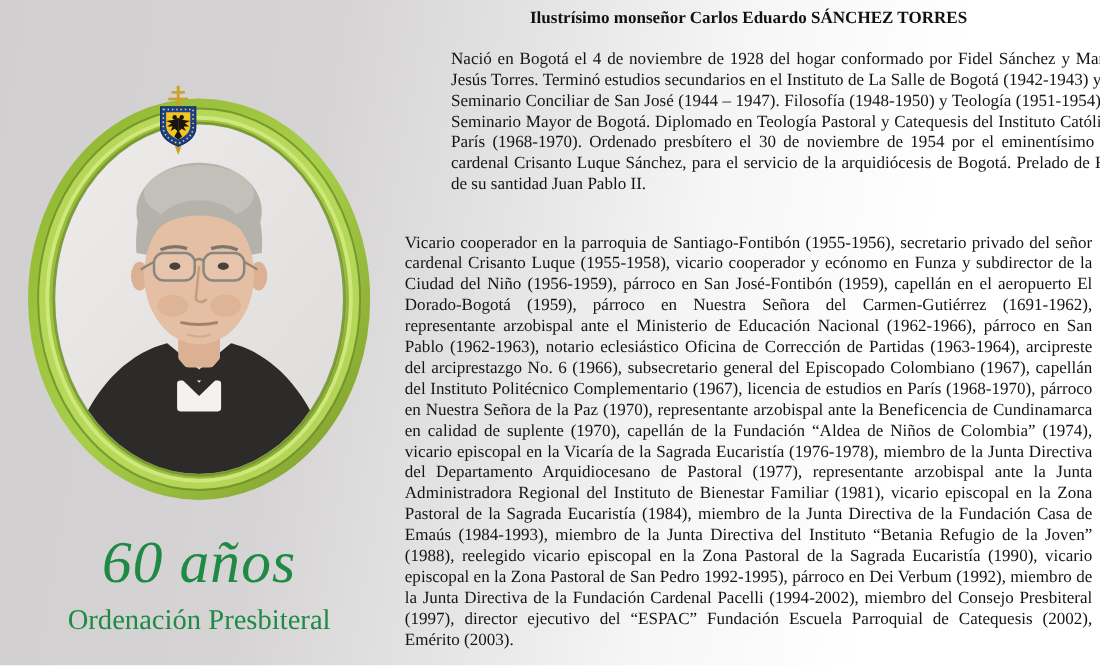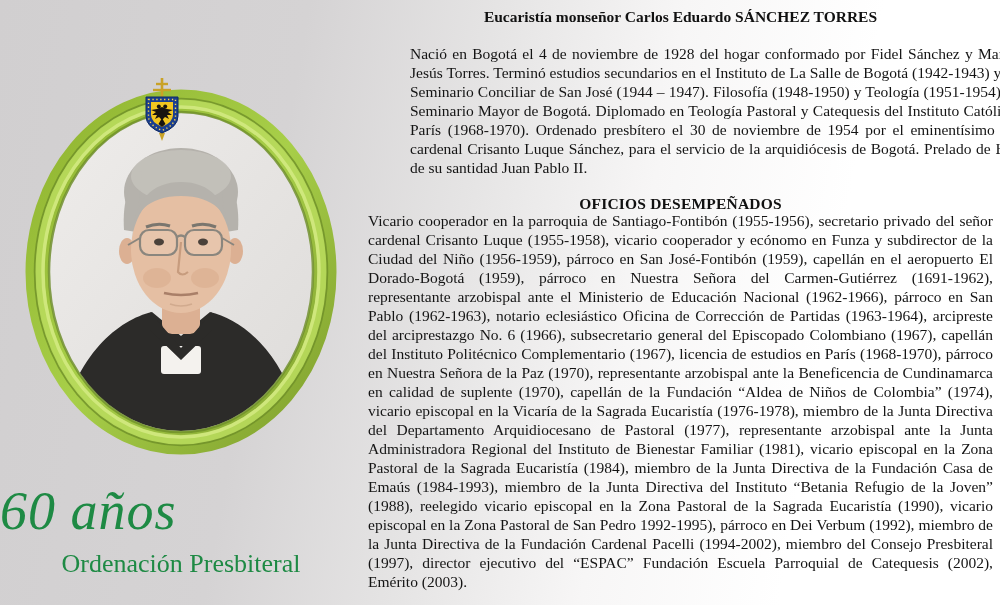--- a/index.html
+++ b/index.html
@@ -10,21 +10,21 @@
   }
   .page{
     position:relative;width:1000px;height:605px;
     background:linear-gradient(100deg,#d1cfd0 0%,#d5d3d4 28%,#e6e5e5 46%,#f7f6f6 62%,#ffffff 80%,#ffffff 100%);
   }
   
   .left-col{position:absolute;left:0;top:0;width:362px;height:605px;}
   .portrait-svg{position:absolute;left:0;top:0;}
   .years-headline{
     position:absolute;left:0;top:483px;width:362px;
-    text-align:left;
+    text-align:center;
     font-style:italic;font-size:54px;line-height:56px;
     color:#1e8a44;letter-spacing:1px;
   }
   .years-subheadline{
     position:absolute;left:0;top:549px;width:362px;
     text-align:center;
     font-size:26px;line-height:30px;
     color:#1e8a44;
   }
   
@@ -147,22 +147,21 @@
           <path d="M162,118 L158.5,124 L162,127 L165.5,124 Z"></path>
         </g>
       </g>
     </svg>
 
     <div class="years-headline">60 años</div>
     <div class="years-subheadline">Ordenación Presbiteral</div>
   </div>
 
   <div class="right-col">
-    <div class="doc-title">Eucaristía monseñor Carlos Eduardo SÁNCHEZ TORRES</div>
+    <div class="doc-title">Ilustrísimo monseñor Carlos Eduardo SÁNCHEZ TORRES</div>
 
     <div class="para para-bio">Nació en Bogotá el 4 de noviembre de 1928 del hogar conformado por Fidel Sánchez y María de Jesús Torres. Terminó estudios secundarios en el Instituto de La Salle de Bogotá (1942-1943) y en el Seminario Conciliar de San José (1944 – 1947). Filosofía (1948-1950) y Teología (1951-1954) en el Seminario Mayor de Bogotá. Diplomado en Teología Pastoral y Catequesis del Instituto Católico de París (1968-1970). Ordenado presbítero el 30 de noviembre de 1954 por el eminentísimo señor cardenal Crisanto Luque Sánchez, para el servicio de la arquidiócesis de Bogotá. Prelado de Honor de su santidad Juan Pablo II.</div>
 
-    <div class="section-heading">OFICIOS DESEMPEÑADOS</div>
 
     <div class="para para-offices">Vicario cooperador en la parroquia de Santiago-Fontibón (1955-1956), secretario privado del señor cardenal Crisanto Luque (1955-1958), vicario cooperador y ecónomo en Funza y subdirector de la Ciudad del Niño (1956-1959), párroco en San José-Fontibón (1959), capellán en el aeropuerto El Dorado-Bogotá (1959), párroco en Nuestra Señora del Carmen-Gutiérrez (1691-1962), representante arzobispal ante el Ministerio de Educación Nacional (1962-1966), párroco en San Pablo (1962-1963), notario eclesiástico Oficina de Corrección de Partidas (1963-1964), arcipreste del arciprestazgo No. 6 (1966), subsecretario general del Episcopado Colombiano (1967), capellán del Instituto Politécnico Complementario (1967), licencia de estudios en París (1968-1970), párroco en Nuestra Señora de la Paz (1970), representante arzobispal ante la Beneficencia de Cundinamarca en calidad de suplente (1970), capellán de la Fundación “Aldea de Niños de Colombia” (1974), vicario episcopal en la Vicaría de la Sagrada Eucaristía (1976-1978), miembro de la Junta Directiva del Departamento Arquidiocesano de Pastoral (1977), representante arzobispal ante la Junta Administradora Regional del Instituto de Bienestar Familiar (1981), vicario episcopal en la Zona Pastoral de la Sagrada Eucaristía (1984), miembro de la Junta Directiva de la Fundación Casa de Emaús (1984-1993), miembro de la Junta Directiva del Instituto “Betania Refugio de la Joven” (1988), reelegido vicario episcopal en la Zona Pastoral de la Sagrada Eucaristía (1990), vicario episcopal en la Zona Pastoral de San Pedro 1992-1995), párroco en Dei Verbum (1992), miembro de la Junta Directiva de la Fundación Cardenal Pacelli (1994-2002), miembro del Consejo Presbiteral (1997),  director ejecutivo del “ESPAC” Fundación Escuela Parroquial de Catequesis (2002), Emérito (2003).</div>
   </div>
 
 </div>
 
 </body></html>

